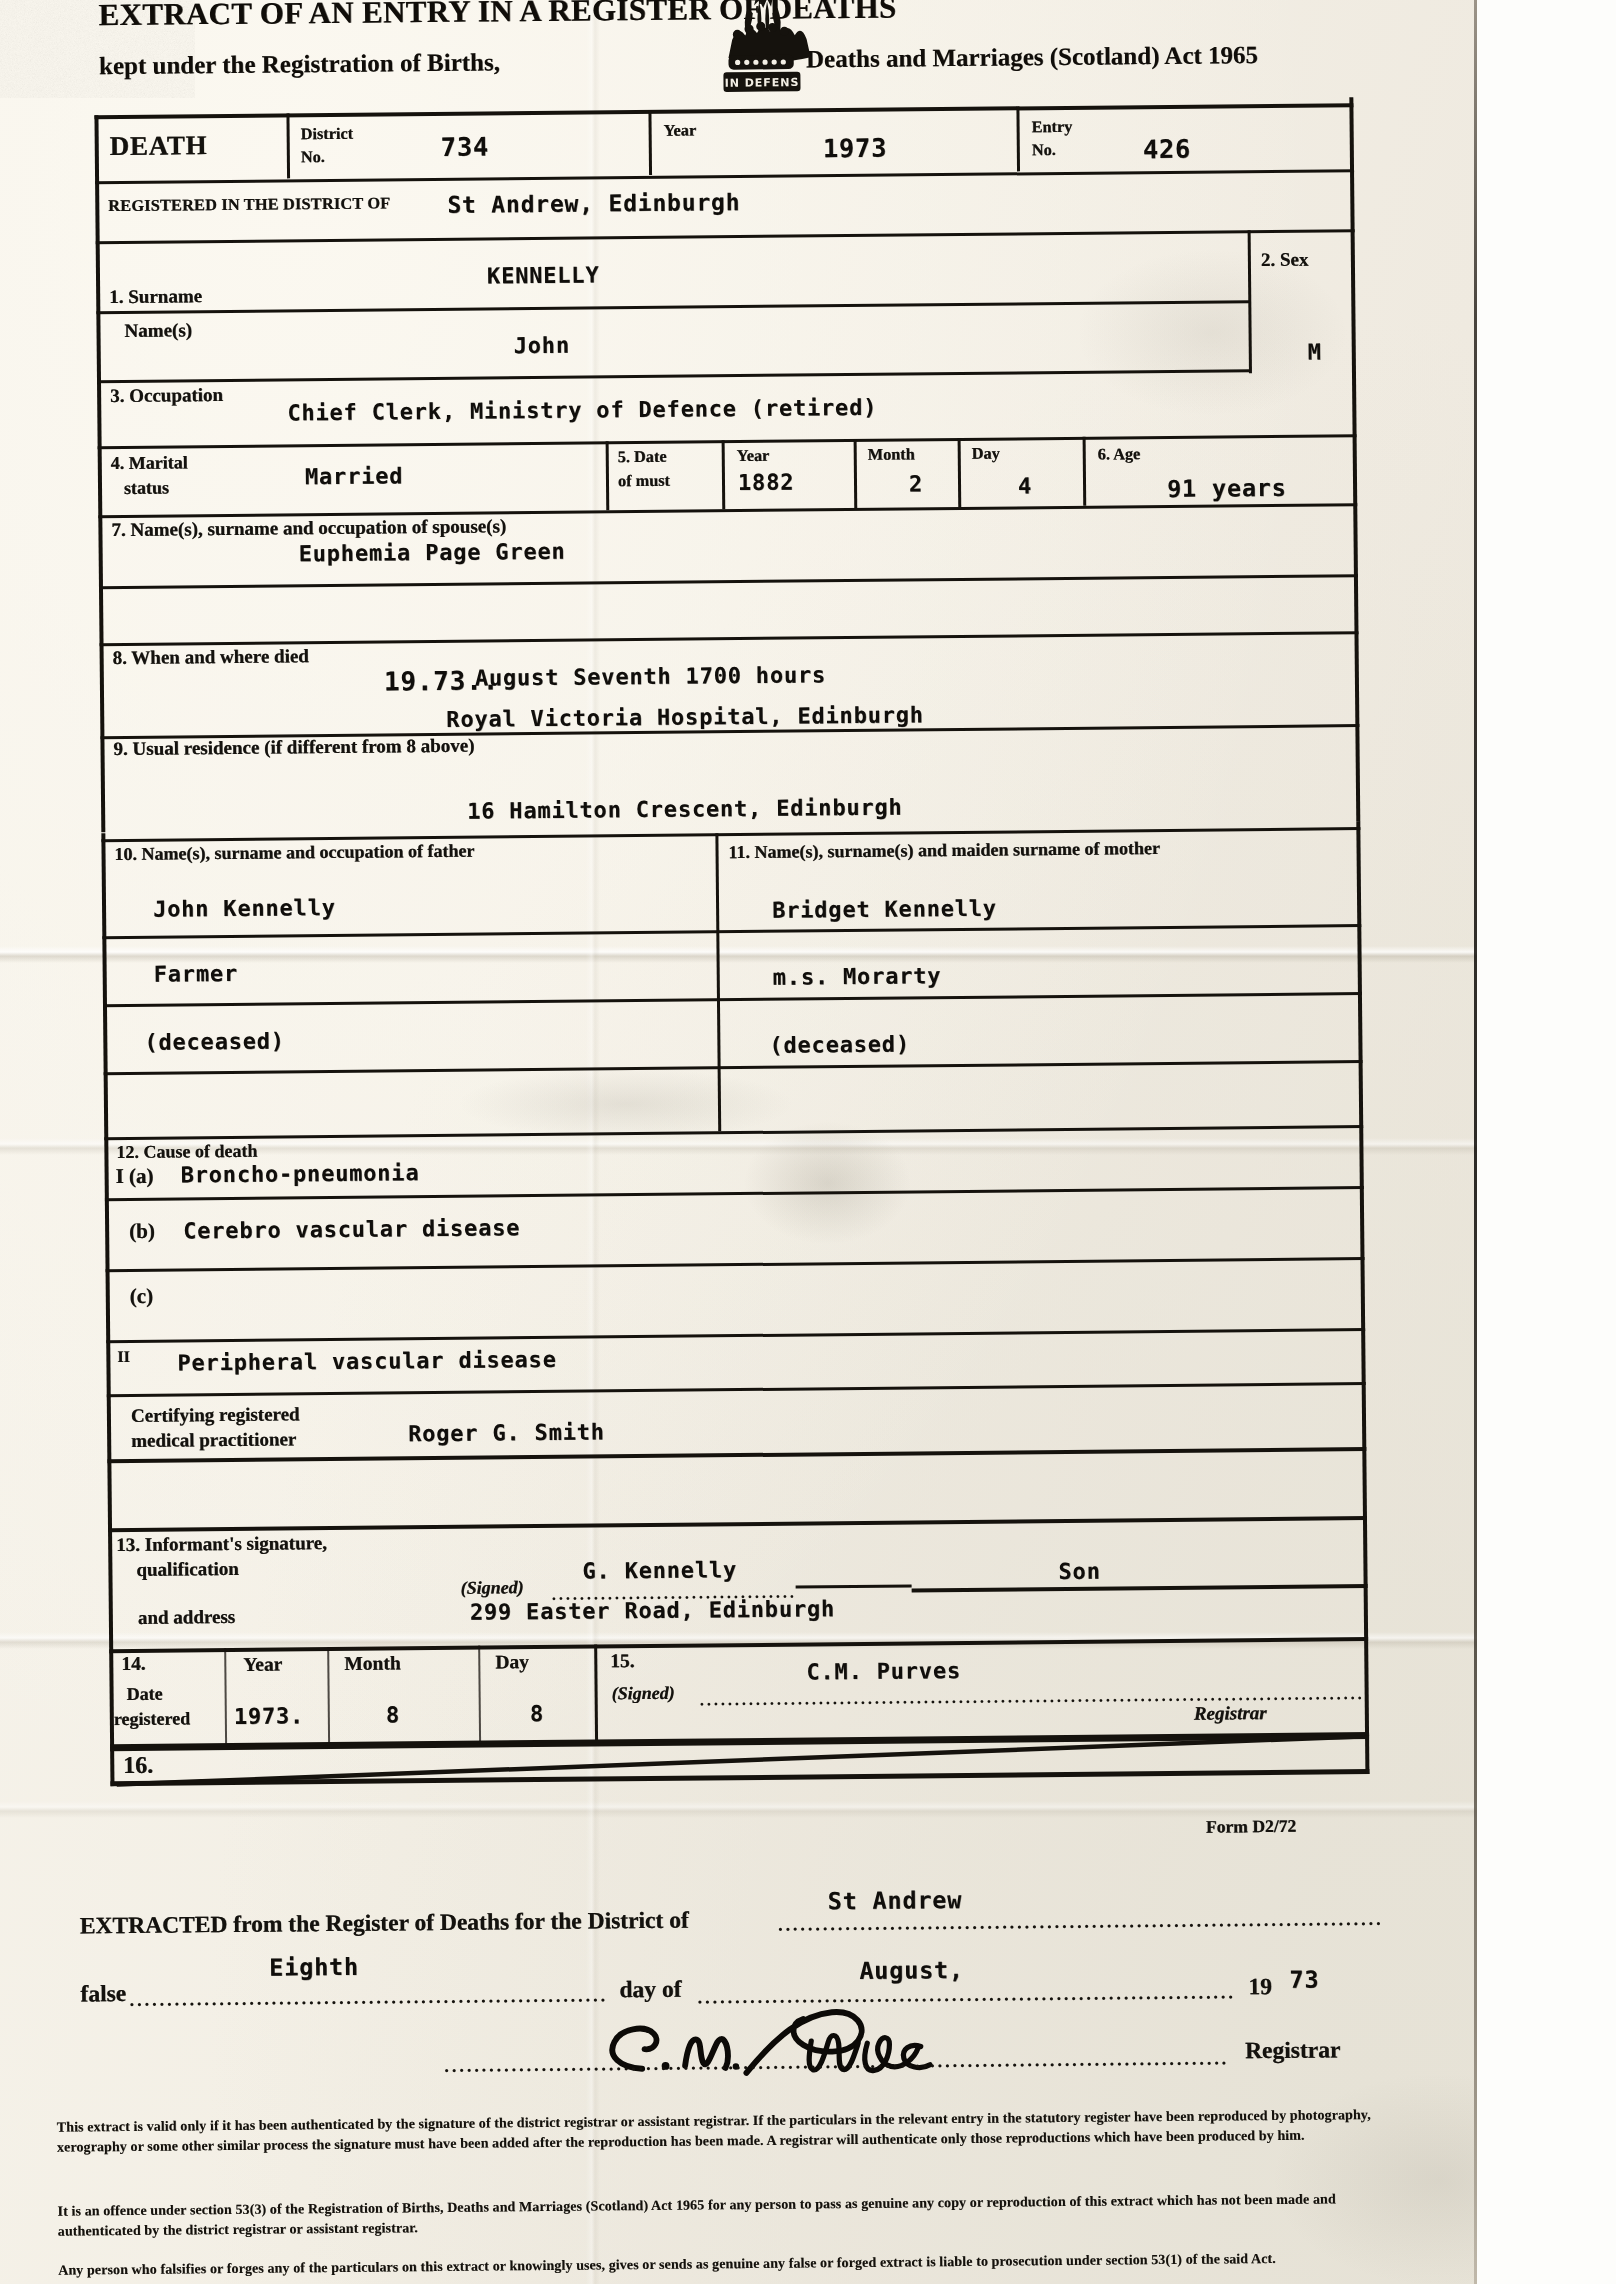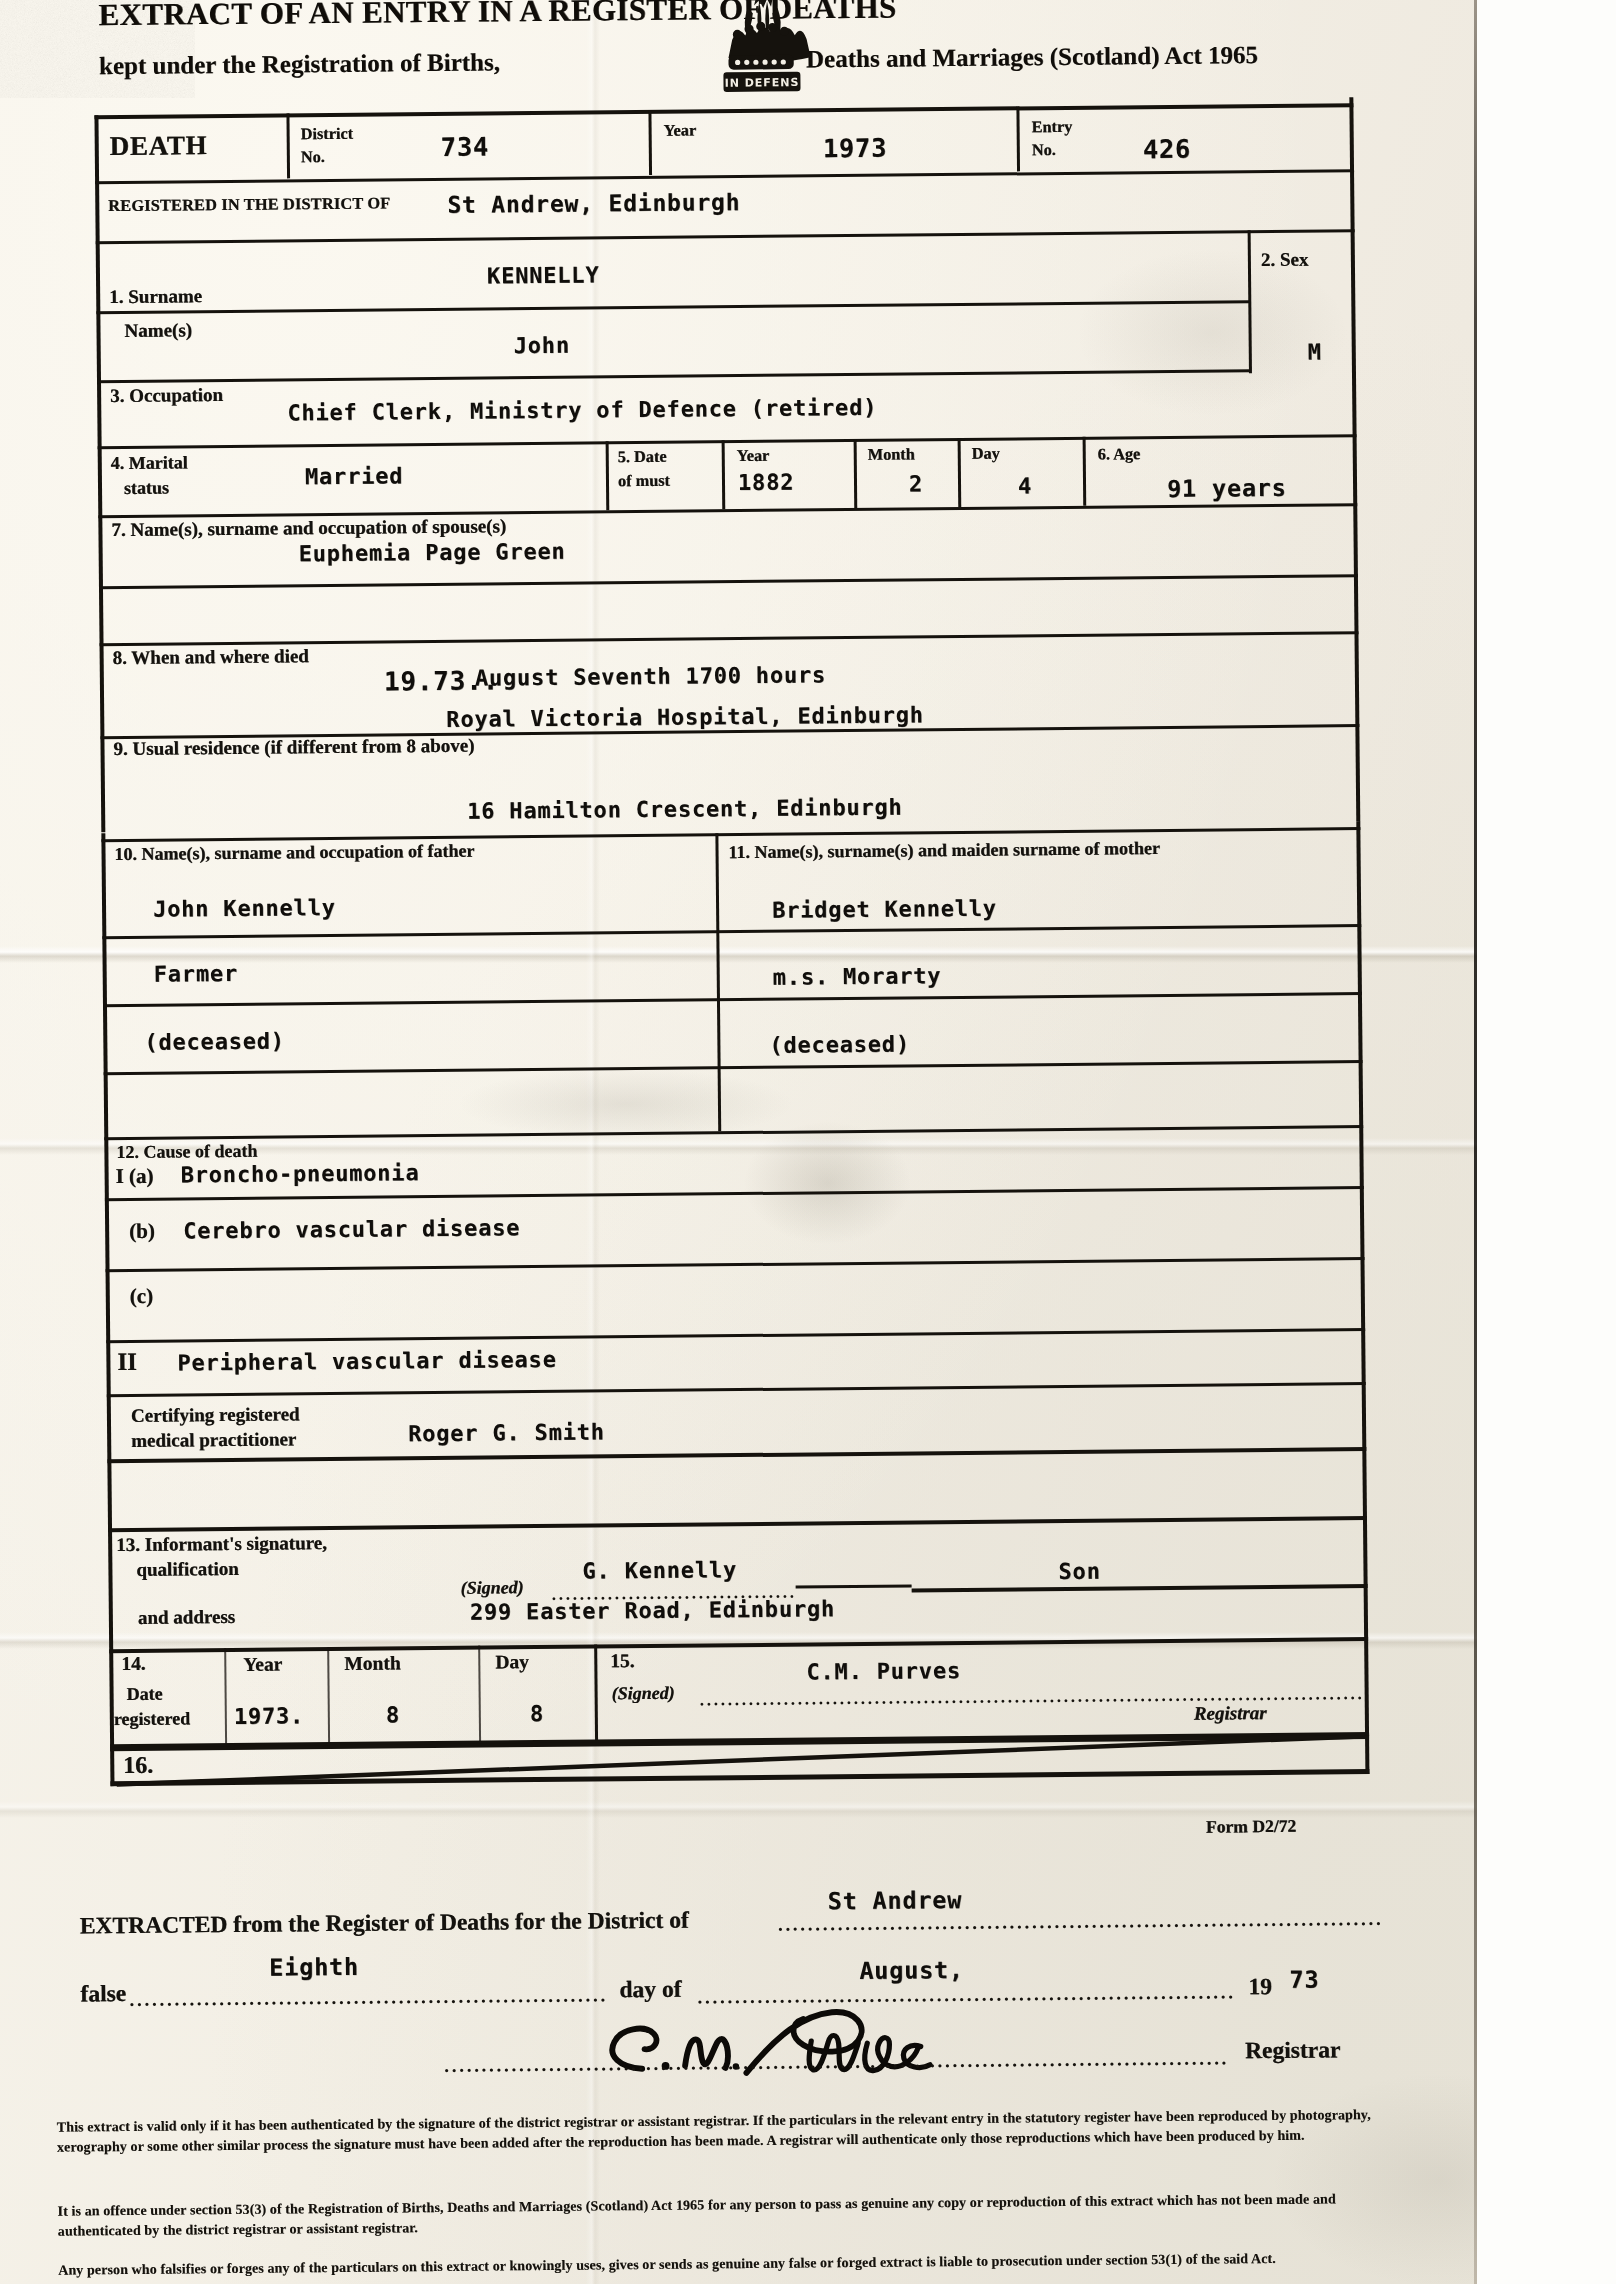--- a/index.html
+++ b/index.html
@@ -238,21 +238,21 @@
 
   <div class="rule" style="left:104px;top:1263px;width:1259px;height:3.3px;"></div>
   <div class="tx lbl" style="left:128px;top:1213px;font-size:21px;">(b)</div>
   <div class="tx typed" style="left:182px;top:1213px;font-size:22px;">Cerebro vascular disease</div>
 
   <div class="rule" style="left:104px;top:1334px;width:1259px;height:3.3px;"></div>
   <div class="tx lbl" style="left:128px;top:1278px;font-size:21px;">(c)</div>
   <div class="tx typed" style="left:182px;top:1278px;font-size:22px;"></div>
 
   <div class="rule" style="left:104px;top:1388px;width:1259px;height:3.3px;"></div>
-  <div class="tx lbl" style="left:115px;top:1342px;font-size:25px;">II</div>
+  <div class="tx lbl" style="left:115px;top:1342px;font-size:16px;">II</div>
   <div class="tx typed" style="left:175px;top:1345px;font-size:22px;">Peripheral vascular disease</div>
 
   <div class="rule" style="left:104px;top:1391px;width:1259px;height:3.3px;opacity:0;"></div>
   <div class="rule" style="left:104px;top:1453px;width:1259px;height:3.9px;"></div>
   <div class="rule" style="left:104px;top:1522px;width:1259px;height:3.9px;"></div>
   <div class="tx lbl" style="left:128px;top:1399px;font-size:19px;">Certifying registered</div>
   <div class="tx lbl" style="left:128px;top:1424px;font-size:19px;">medical practitioner</div>
   <div class="tx typed" style="left:405px;top:1418px;font-size:22px;">Roger G. Smith</div>
 
   <div class="tx lbl" style="left:112px;top:1528px;font-size:19px;">13. Informant's signature,</div>

